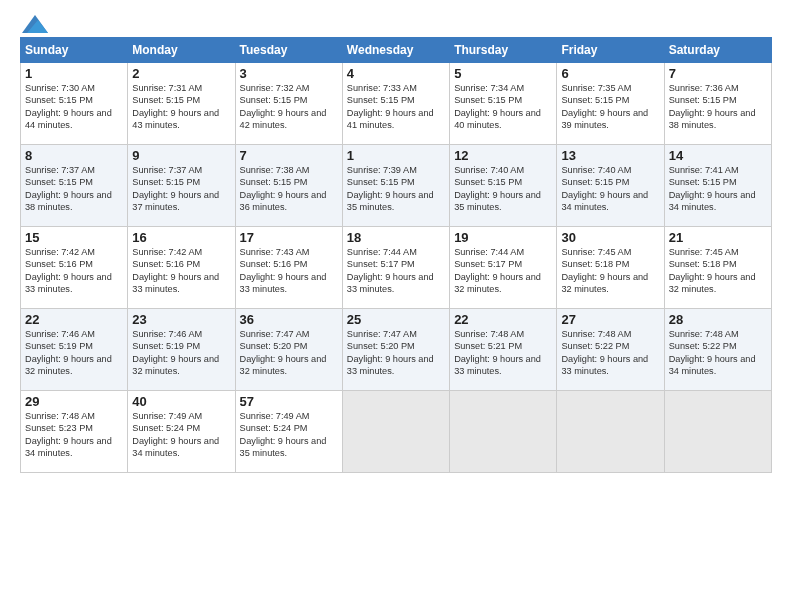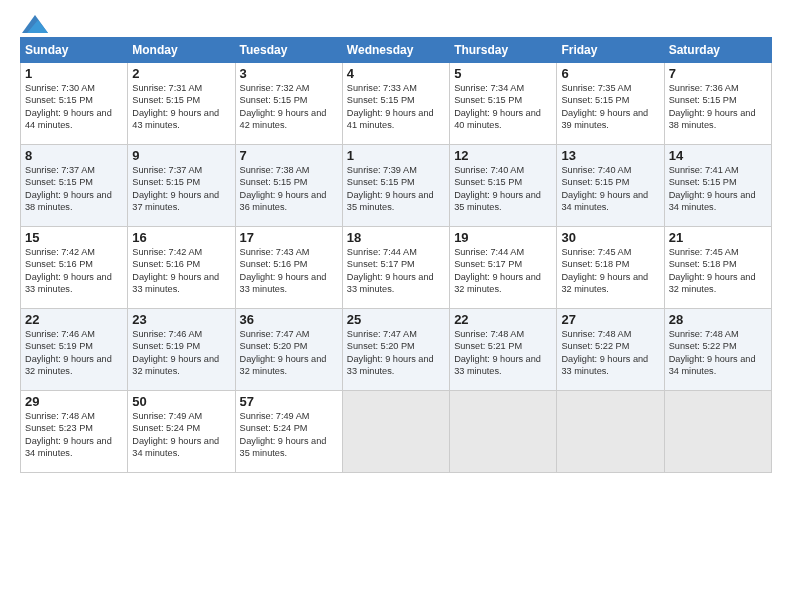--- a/index.html
+++ b/index.html
@@ -151,21 +151,21 @@
           <td><span class="day-num">22</span><span class="cell-text">Sunrise: 7:46 AM<br>Sunset: 5:19 PM<br>Daylight: 9 hours and 32 minutes.</span></td>
           <td><span class="day-num">23</span><span class="cell-text">Sunrise: 7:46 AM<br>Sunset: 5:19 PM<br>Daylight: 9 hours and 32 minutes.</span></td>
           <td><span class="day-num">36</span><span class="cell-text">Sunrise: 7:47 AM<br>Sunset: 5:20 PM<br>Daylight: 9 hours and 32 minutes.</span></td>
           <td><span class="day-num">25</span><span class="cell-text">Sunrise: 7:47 AM<br>Sunset: 5:20 PM<br>Daylight: 9 hours and 33 minutes.</span></td>
           <td><span class="day-num">22</span><span class="cell-text">Sunrise: 7:48 AM<br>Sunset: 5:21 PM<br>Daylight: 9 hours and 33 minutes.</span></td>
           <td><span class="day-num">27</span><span class="cell-text">Sunrise: 7:48 AM<br>Sunset: 5:22 PM<br>Daylight: 9 hours and 33 minutes.</span></td>
           <td><span class="day-num">28</span><span class="cell-text">Sunrise: 7:48 AM<br>Sunset: 5:22 PM<br>Daylight: 9 hours and 34 minutes.</span></td>
         </tr>
         <tr>
           <td><span class="day-num">29</span><span class="cell-text">Sunrise: 7:48 AM<br>Sunset: 5:23 PM<br>Daylight: 9 hours and 34 minutes.</span></td>
-          <td><span class="day-num">50</span><span class="cell-text">Sunrise: 7:49 AM<br>Sunset: 5:24 PM<br>Daylight: 9 hours and 34 minutes.</span></td>
+          <td><span class="day-num">40</span><span class="cell-text">Sunrise: 7:49 AM<br>Sunset: 5:24 PM<br>Daylight: 9 hours and 34 minutes.</span></td>
           <td><span class="day-num">57</span><span class="cell-text">Sunrise: 7:49 AM<br>Sunset: 5:24 PM<br>Daylight: 9 hours and 35 minutes.</span></td>
           <td class="empty"></td>
           <td class="empty"></td>
           <td class="empty"></td>
           <td class="empty"></td>
         </tr>
       </tbody>
   </table>
 </div>
 

